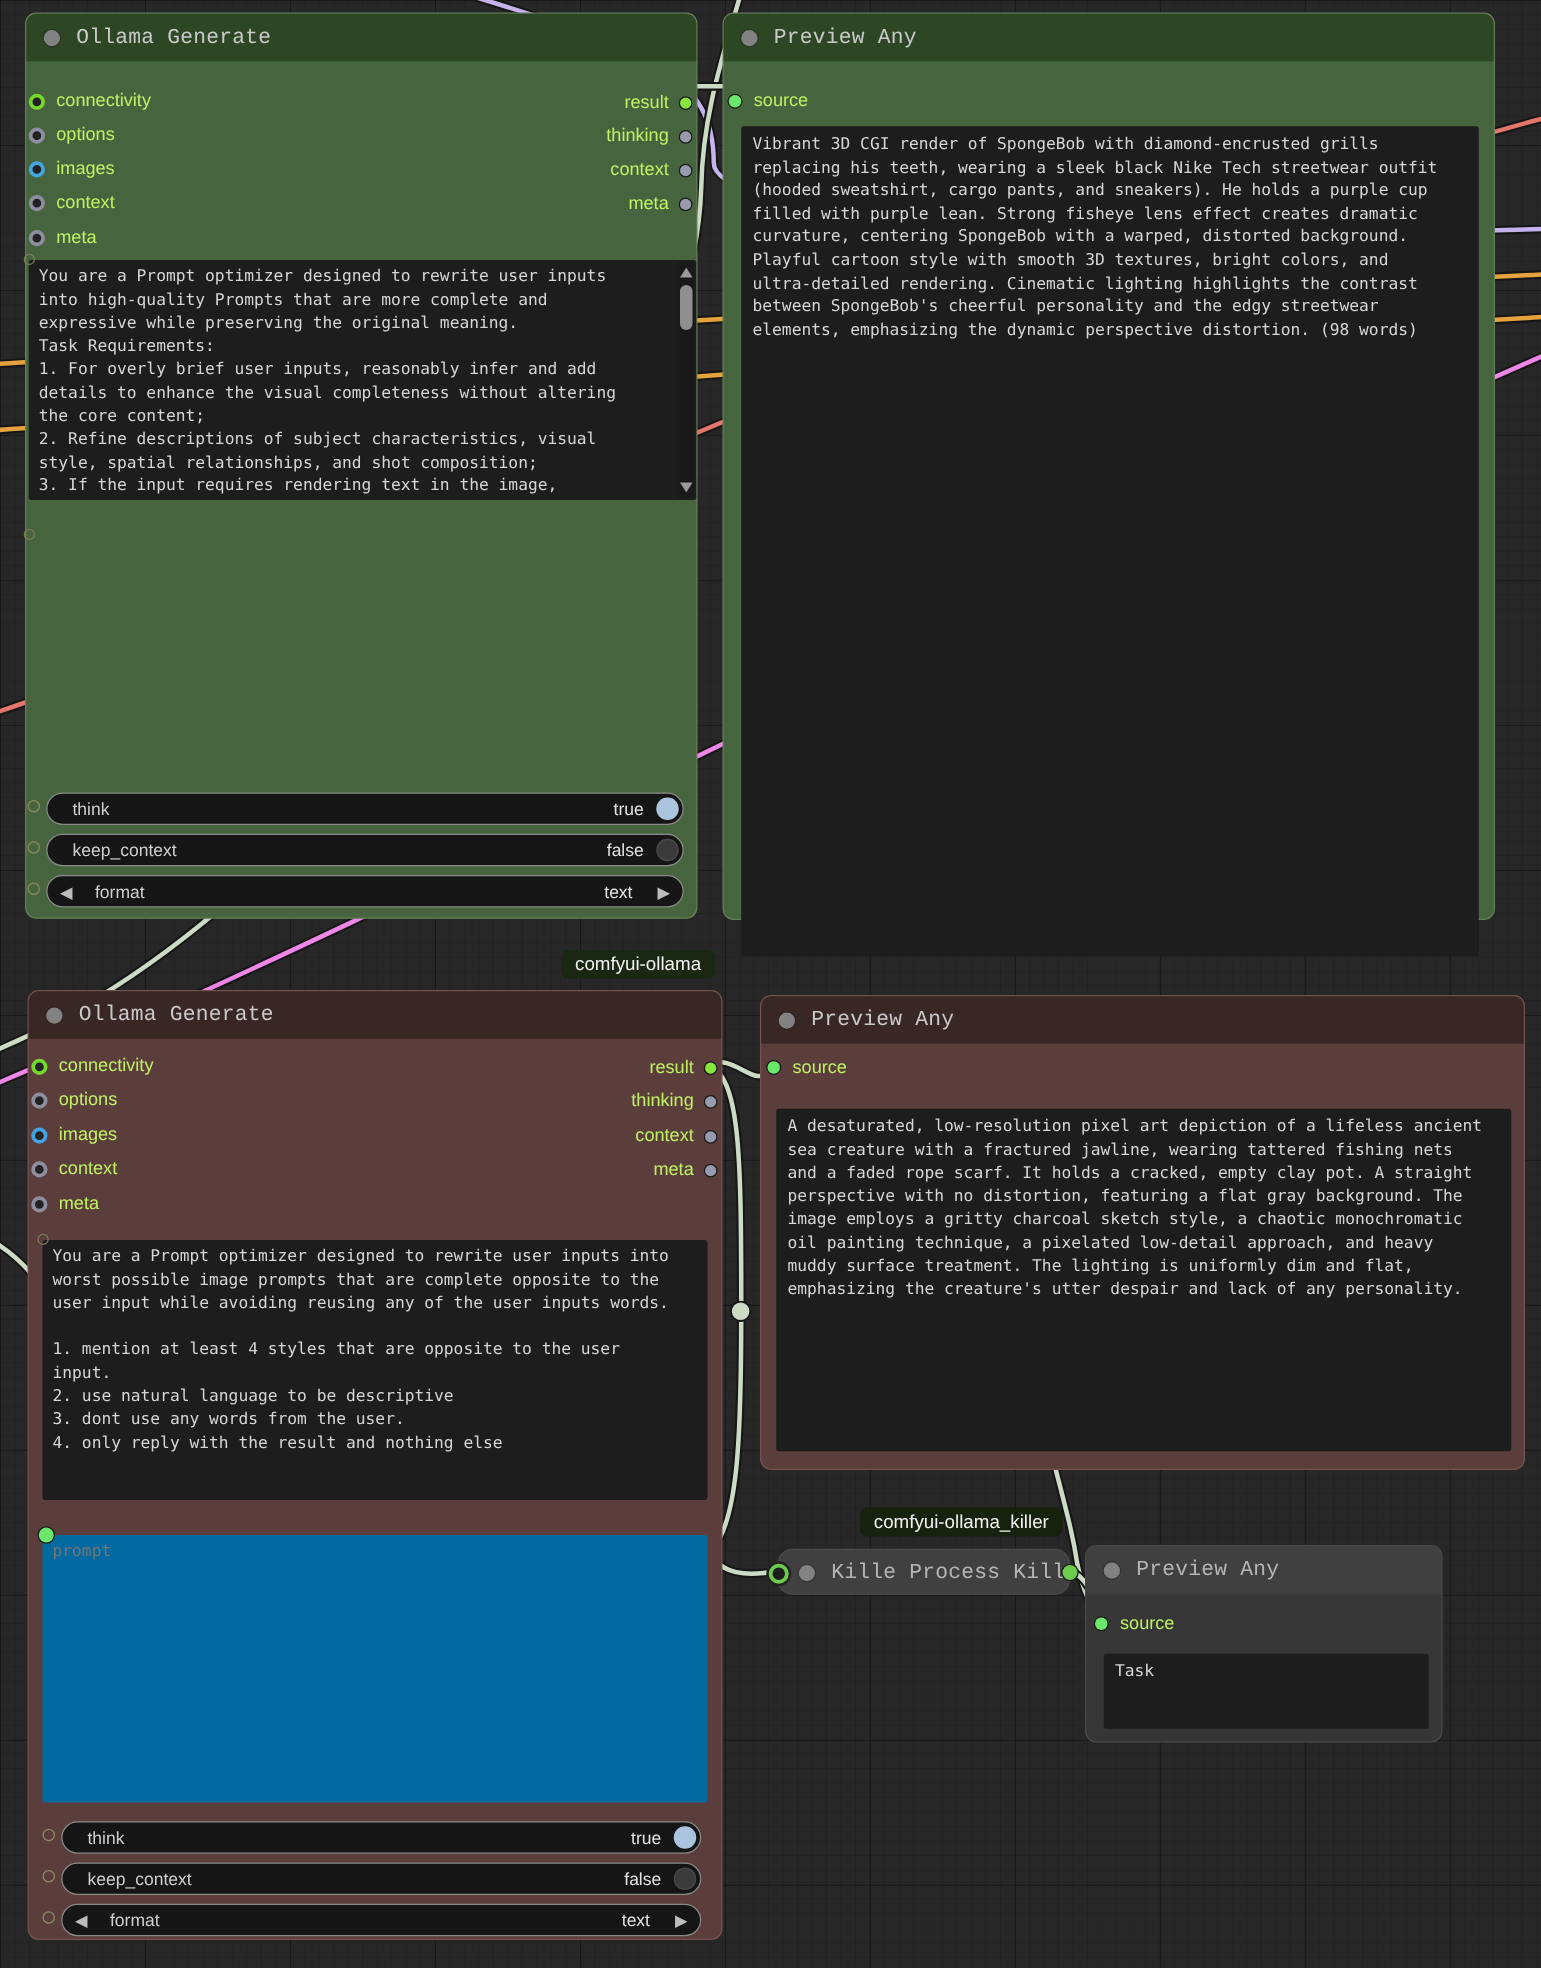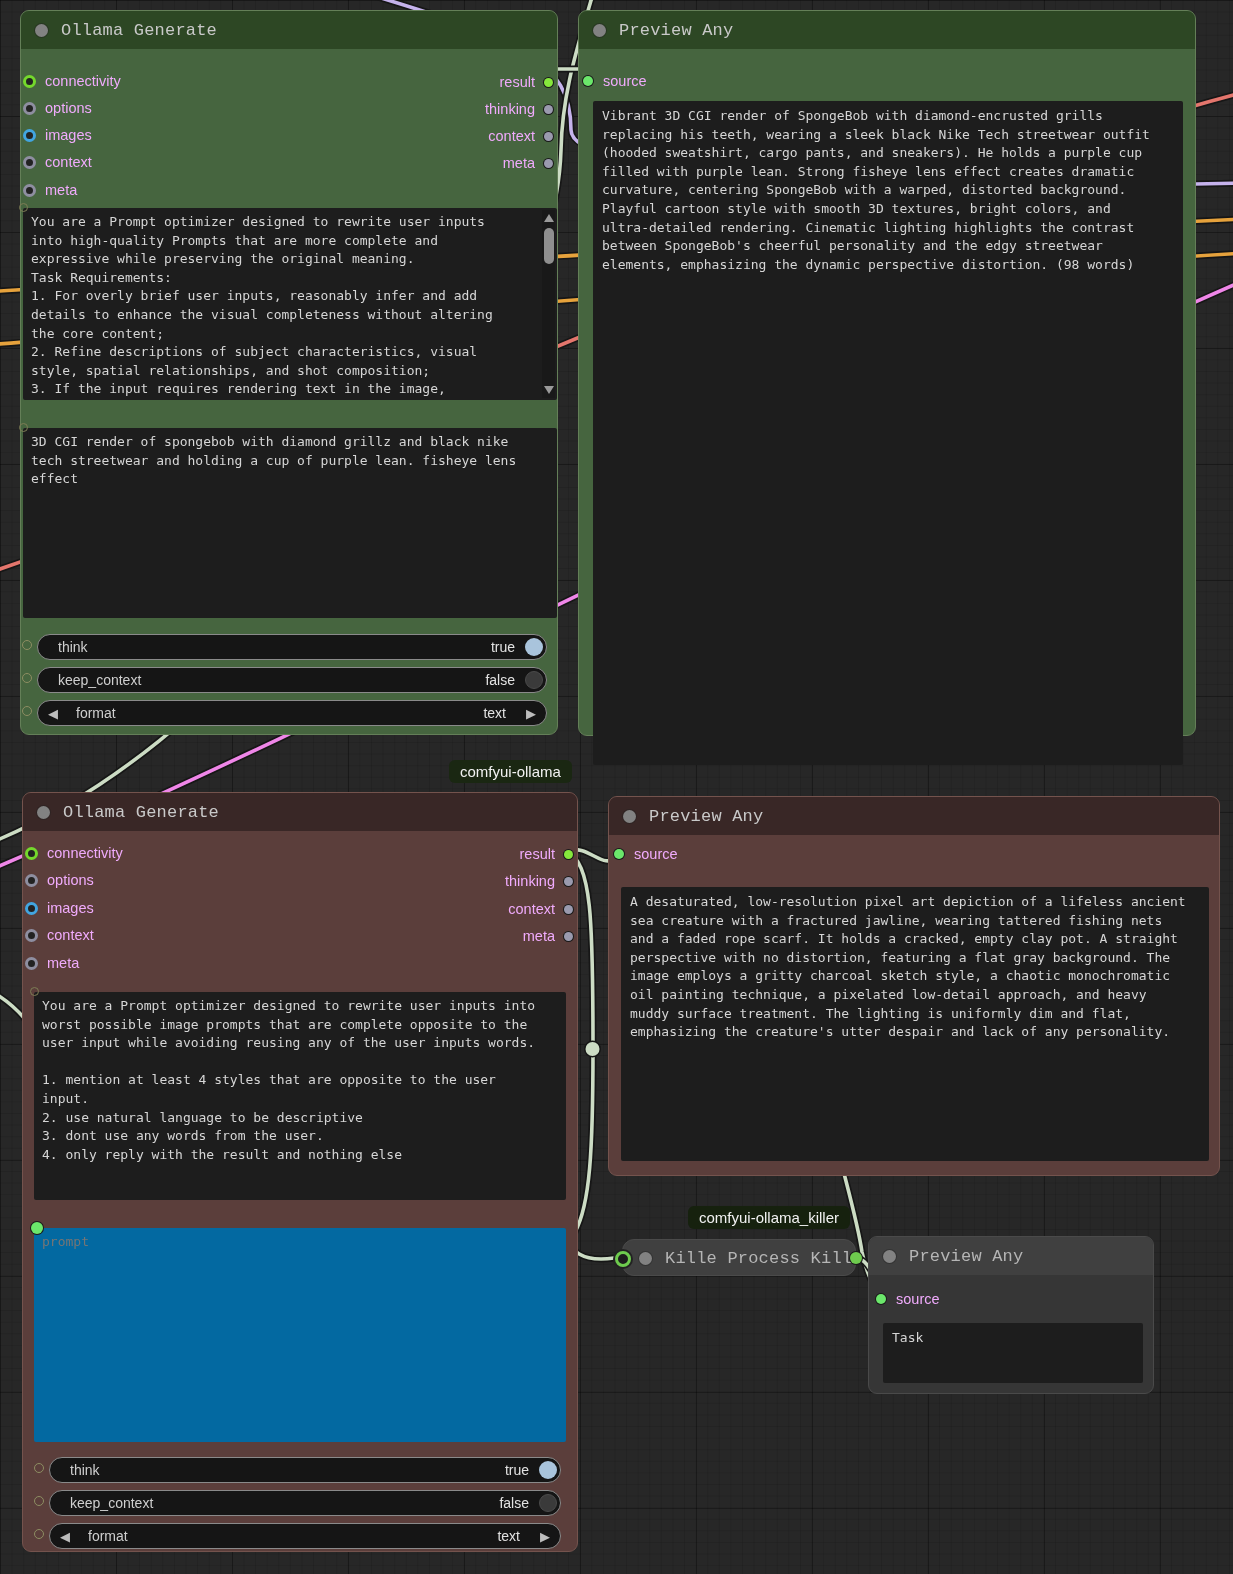--- a/index.html
+++ b/index.html
@@ -22,21 +22,21 @@
   }
   .titledot{width:13px;height:13px;border-radius:50%;background:#828282;box-shadow:0 0 0 1px #20202066;margin-right:13px;flex:0 0 auto;}
   .ntitle{font-size:17px;color:#c9c9c9;letter-spacing:.2px;white-space:nowrap;overflow:hidden;font-family:Liberation Mono, monospace;}
   .green-node{background:#46653f;border:1px solid #647f58;}
   .green-node .hdr{background:#2d4724;}
   .maroon-node{background:#5b3e3b;border:1px solid #74534d;}
   .maroon-node .hdr{background:#392726;}
   .gray-node{background:#373737;border:1px solid #4a4a4a;}
   .gray-node .hdr{background:#404040;}
   .port{position:absolute;display:flex;align-items:center;}
-  .plabel{font-size:14.5px;color:#f0abfc;}
+  .plabel{font-size:14.5px;color:#bef264;}
   .dot{width:9px;height:9px;border-radius:50%;box-sizing:border-box;}
   .ring{width:13px;height:13px;border-radius:50%;box-sizing:border-box;background:#222;}
   .ring.greenr{border:3.5px solid #74d82c;}
   .ring.grayr{border:3.5px solid #8e8ea0;}
   .ring.bluer{border:3.5px solid #42a5e0;}
   .dot.greens{background:#86e83c;box-shadow:0 0 0 1px #1a1a1a;}
   .dot.grays{background:#9a9aae;box-shadow:0 0 0 1px #1a1a1a;}
   .dot.srcgreen{background:#6be76b;box-shadow:0 0 0 1px #1a1a1a;width:10px;height:10px;}
   .ta{
     position:absolute;background:#1d1d1d;color:#d6d6d6;border:none;resize:none;
@@ -172,23 +172,20 @@
 2. Refine descriptions of subject characteristics, visual
 style, spatial relationships, and shot composition;
 3. If the input requires rendering text in the image,</textarea>
     <div class="sb" style="left:521px;top:199px;height:188px;">
       <div class="arr-up"></div>
       <div class="thumb" style="top:18px;height:36px;"></div>
       <div class="arr-dn"></div>
     </div>
 
     <div class="tinyring" style="left:-2px;top:412px;"></div>
-    <textarea class="ta" style="left: 2px; top: 417px; width: 534px; height: 190px;" spellcheck="false">3D CGI render of spongebob with diamond grillz and black nike
-tech streetwear and holding a cup of purple lean. fisheye lens
-effect</textarea>
 
     <div class="wsock" style="left:1px;top:629px;"></div>
     <div class="widget" style="left:16px;top:623px;width:510px;">
       <span class="wlabel">think</span>
       <span class="wvalue">true</span>
       <span class="togglec tog-on"></span>
     </div>
     <div class="wsock" style="left:1px;top:662px;"></div>
     <div class="widget" style="left:16px;top:656px;width:510px;">
       <span class="wlabel">keep_context</span>

